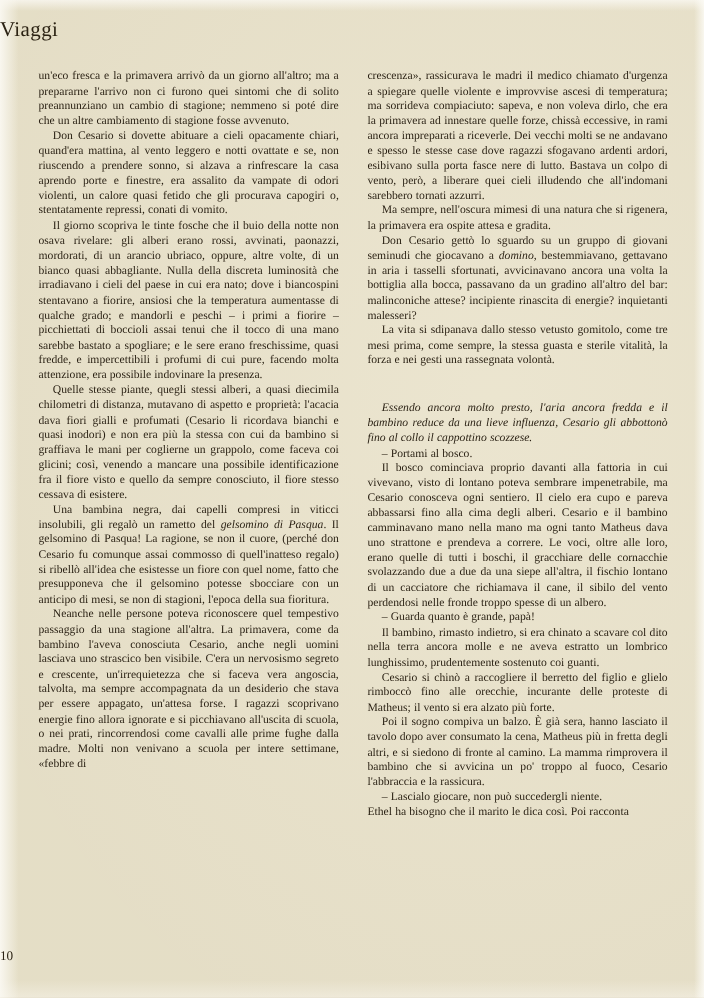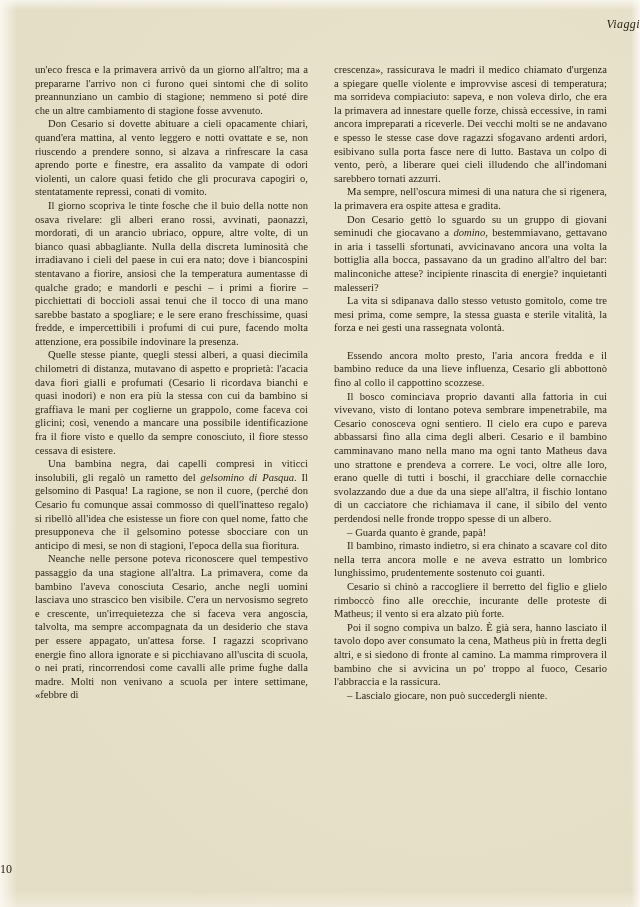--- a/index.html
+++ b/index.html
@@ -21,23 +21,22 @@
       radial-gradient(ellipse at 70% 40%, rgba(255,255,255,0.10), rgba(0,0,0,0.02) 80%),
       #e9e2ca;
     color: #281f12;
     font-family: "Liberation Serif", "DejaVu Serif", serif;
   }
   .running-head {
     position: absolute;
     top: 17px;
     left: 0;
     right: 0;
-    text-align: right;
-    font-style: italic;
-    font-size: 12px;
+    text-align: left;
+    font-size: 19px;
     letter-spacing: 0.4px;
     color: #2b2213;
   }
   .text-block {
     position: absolute;
     top: 63px;
     left: 35px;
     display: flex;
     gap: 26px;
   }
@@ -48,21 +47,21 @@
     margin: 0;
     text-align: justify;
     font-size: 10.6px;
     line-height: 13.6px;
     text-indent: 0;
     word-spacing: 0.2px;
     hyphens: auto;
     -webkit-hyphens: auto;
   }
   p.para.indent { text-indent: 13px; }
-  p.para.space-before { margin-top: 14px; }
+  p.para.space-before { margin-top: 30px; font-style: italic; }
   .folio {
     position: absolute;
     bottom: 30px;
     left: 0;
     right: 0;
     text-align: left;
     font-size: 12px;
     color: #2b2213;
   }
 </style>
@@ -80,23 +79,25 @@
         <p class="para indent"><span>Quelle stesse piante, quegli stessi alberi, a quasi diecimila chilometri di distanza, mutavano di aspetto e proprietà: l'acacia dava fiori gialli e profumati (Cesario li ricordava bianchi e quasi inodori) e non era più la stessa con cui da bambino si graffiava le mani per coglierne un grappolo, come faceva coi glicini; così, venendo a mancare una possibile identificazione fra il fiore visto e quello da sempre conosciuto, il fiore stesso cessava di esistere.</span></p>
         <p class="para indent"><span>Una bambina negra, dai capelli compresi in viticci insolubili, gli regalò un rametto del </span><i>gelsomino di Pasqua</i><span>. Il gelsomino di Pasqua! La ragione, se non il cuore, (perché don Cesario fu comunque assai commosso di quell'inatteso regalo) si ribellò all'idea che esistesse un fiore con quel nome, fatto che presupponeva che il gelsomino potesse sbocciare con un anticipo di mesi, se non di stagioni, l'epoca della sua fioritura.</span></p>
         <p class="para indent"><span>Neanche nelle persone poteva riconoscere quel tempestivo passaggio da una stagione all'altra. La primavera, come da bambino l'aveva conosciuta Cesario, anche negli uomini lasciava uno strascico ben visibile. C'era un nervosismo segreto e crescente, un'irrequietezza che si faceva vera angoscia, talvolta, ma sempre accompagnata da un desiderio che stava per essere appagato, un'attesa forse. I ragazzi scoprivano energie fino allora ignorate e si picchiavano all'uscita di scuola, o nei prati, rincorrendosi come cavalli alle prime fughe dalla madre. Molti non venivano a scuola per intere settimane, «febbre di</span></p>
       </div>
     <div class="column">
         <p class="para"><span>crescenza», rassicurava le madri il medico chiamato d'urgenza a spiegare quelle violente e improvvise ascesi di temperatura; ma sorrideva compiaciuto: sapeva, e non voleva dirlo, che era la primavera ad innestare quelle forze, chissà eccessive, in rami ancora impreparati a riceverle. Dei vecchi molti se ne andavano e spesso le stesse case dove ragazzi sfogavano ardenti ardori, esibivano sulla porta fasce nere di lutto. Bastava un colpo di vento, però, a liberare quei cieli illudendo che all'indomani sarebbero tornati azzurri.</span></p>
         <p class="para indent"><span>Ma sempre, nell'oscura mimesi di una natura che si rigenera, la primavera era ospite attesa e gradita.</span></p>
         <p class="para indent"><span>Don Cesario gettò lo sguardo su un gruppo di giovani seminudi che giocavano a </span><i>domino</i><span>, bestemmiavano, gettavano in aria i tasselli sfortunati, avvicinavano ancora una volta la bottiglia alla bocca, passavano da un gradino all'altro del bar: malinconiche attese? incipiente rinascita di energie? inquietanti malesseri?</span></p>
         <p class="para indent"><span>La vita si sdipanava dallo stesso vetusto gomitolo, come tre mesi prima, come sempre, la stessa guasta e sterile vitalità, la forza e nei gesti una rassegnata volontà.</span></p>
         <p class="para indent space-before"><span>Essendo ancora molto presto, l'aria ancora fredda e il bambino reduce da una lieve influenza, Cesario gli abbottonò fino al collo il cappottino scozzese.</span></p>
+        <p class="para indent"><span>– Portami al bosco.</span></p>
         <p class="para indent"><span>Il bosco cominciava proprio davanti alla fattoria in cui vivevano, visto di lontano poteva sembrare impenetrabile, ma Cesario conosceva ogni sentiero. Il cielo era cupo e pareva abbassarsi fino alla cima degli alberi. Cesario e il bambino camminavano mano nella mano ma ogni tanto Matheus dava uno strattone e prendeva a correre. Le voci, oltre alle loro, erano quelle di tutti i boschi, il gracchiare delle cornacchie svolazzando due a due da una siepe all'altra, il fischio lontano di un cacciatore che richiamava il cane, il sibilo del vento perdendosi nelle fronde troppo spesse di un albero.</span></p>
         <p class="para indent"><span>– Guarda quanto è grande, papà!</span></p>
         <p class="para indent"><span>Il bambino, rimasto indietro, si era chinato a scavare col dito nella terra ancora molle e ne aveva estratto un lombrico lunghissimo, prudentemente sostenuto coi guanti.</span></p>
         <p class="para indent"><span>Cesario si chinò a raccogliere il berretto del figlio e glielo rimboccò fino alle orecchie, incurante delle proteste di Matheus; il vento si era alzato più forte.</span></p>
         <p class="para indent"><span>Poi il sogno compiva un balzo. È già sera, hanno lasciato il tavolo dopo aver consumato la cena, Matheus più in fretta degli altri, e si siedono di fronte al camino. La mamma rimprovera il bambino che si avvicina un po' troppo al fuoco, Cesario l'abbraccia e la rassicura.</span></p>
         <p class="para indent"><span>– Lascialo giocare, non può succedergli niente.</span></p>
+        <p class="para"><span>Ethel ha bisogno che il marito le dica così. Poi racconta</span></p>
       </div>
   </div>
 
   <div class="folio">10</div>
 </div>
 
 </body></html>

